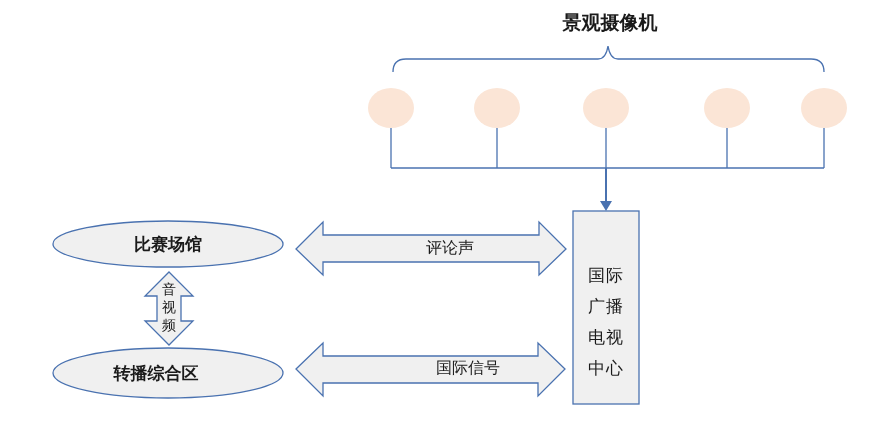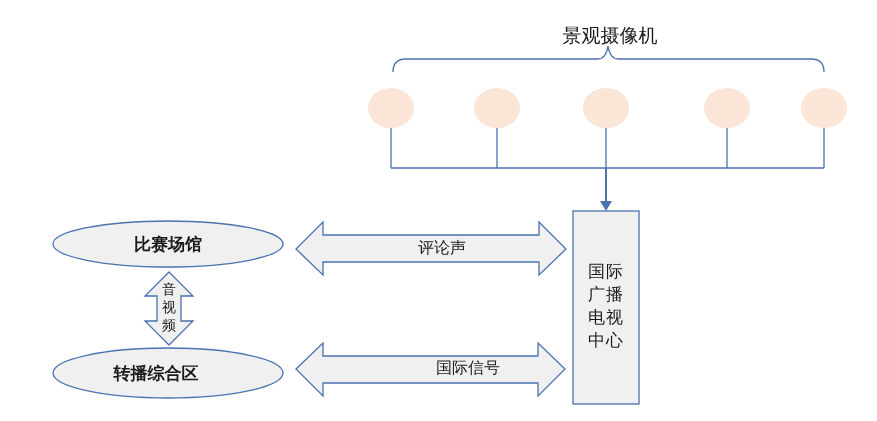--- a/index.html
+++ b/index.html
@@ -1,24 +1,24 @@
 <!DOCTYPE html>
 <html><head>
 <meta charset="utf-8">
 <style>
   html, body { margin:0; padding:0; background:#ffffff; }
   body { width:877px; height:421px; position:relative; overflow:hidden;
          font-family: "DejaVu Sans", "Liberation Sans", sans-serif; }
   svg { position:absolute; left:0; top:0; }
   .lbl { position:absolute; color:#1a1a1a; text-align:center; white-space:nowrap; }
-  .title { font-size:19px; font-weight:normal; left:520px; top:10px; width:180px;margin-top:13px; }
+  .title { font-size:19px; font-weight:bold; left:520px; top:10px; width:180px; }
   .ell-text { font-size:17px;font-weight:bold; }
   .arrow-text { font-size:16px; }
   .vtext { font-size:14px; line-height:18px; }
-  .box-text { font-size:17px; line-height:23px; width:50px; white-space:normal; letter-spacing:1px; }
+  .box-text { font-size:17px; line-height:31px; width:50px; white-space:normal; letter-spacing:1px; }
 </style>
 </head>
 <body>
 
 <svg width="877" height="421" viewBox="0 0 877 421">
 
   <path d="M393,72 Q393,59 406,59 L598,59 Q606,59 608,46 Q610,59 618,59 L811,59 Q824,59 824,72" fill="none" stroke="#4a72b0" stroke-width="1.3"></path>
 
   <g id="cameras">
       <ellipse cx="391" cy="108" rx="23" ry="20" fill="#fbe5d6"></ellipse>
@@ -49,21 +49,21 @@
   <polygon points="296,369 323,343 323,356 538,356 538,343 565,369 538,396 538,383 323,383 323,396" fill="#f0f0f0" stroke="#4a72b0" stroke-width="1.3"></polygon>
 
   <polygon points="169,272 193,296 181,296 181,321 193,321 169,345 145,321 157,321 157,296 145,296" fill="#f0f0f0" stroke="#4a72b0" stroke-width="1.3"></polygon>
 </svg>
 
 <div class="lbl title">景观摄像机</div>
 
 <div class="lbl ell-text" style="left:88px; top:233px; width:160px;">比赛场馆</div>
 <div class="lbl ell-text" style="left:76px; top:362px; width:160px;">转播综合区</div>
 
-<div class="lbl arrow-text" style="left:372px; top:238px; width:140px;">评论声</div>
+<div class="lbl arrow-text" style="left:380px; top:238px; width:140px;">评论声</div>
 <div class="lbl arrow-text" style="left:360px; top:358px; width:140px;text-align:right;">国际信号</div>
 
 <div class="lbl vtext" style="left:159px; top:280px; width:20px;">
   <div>音</div>
   <div>视</div>
   <div>频</div>
 </div>
 
 <div class="lbl box-text" style="left:581px; top:260px;">国际广播电视中心</div>
 

